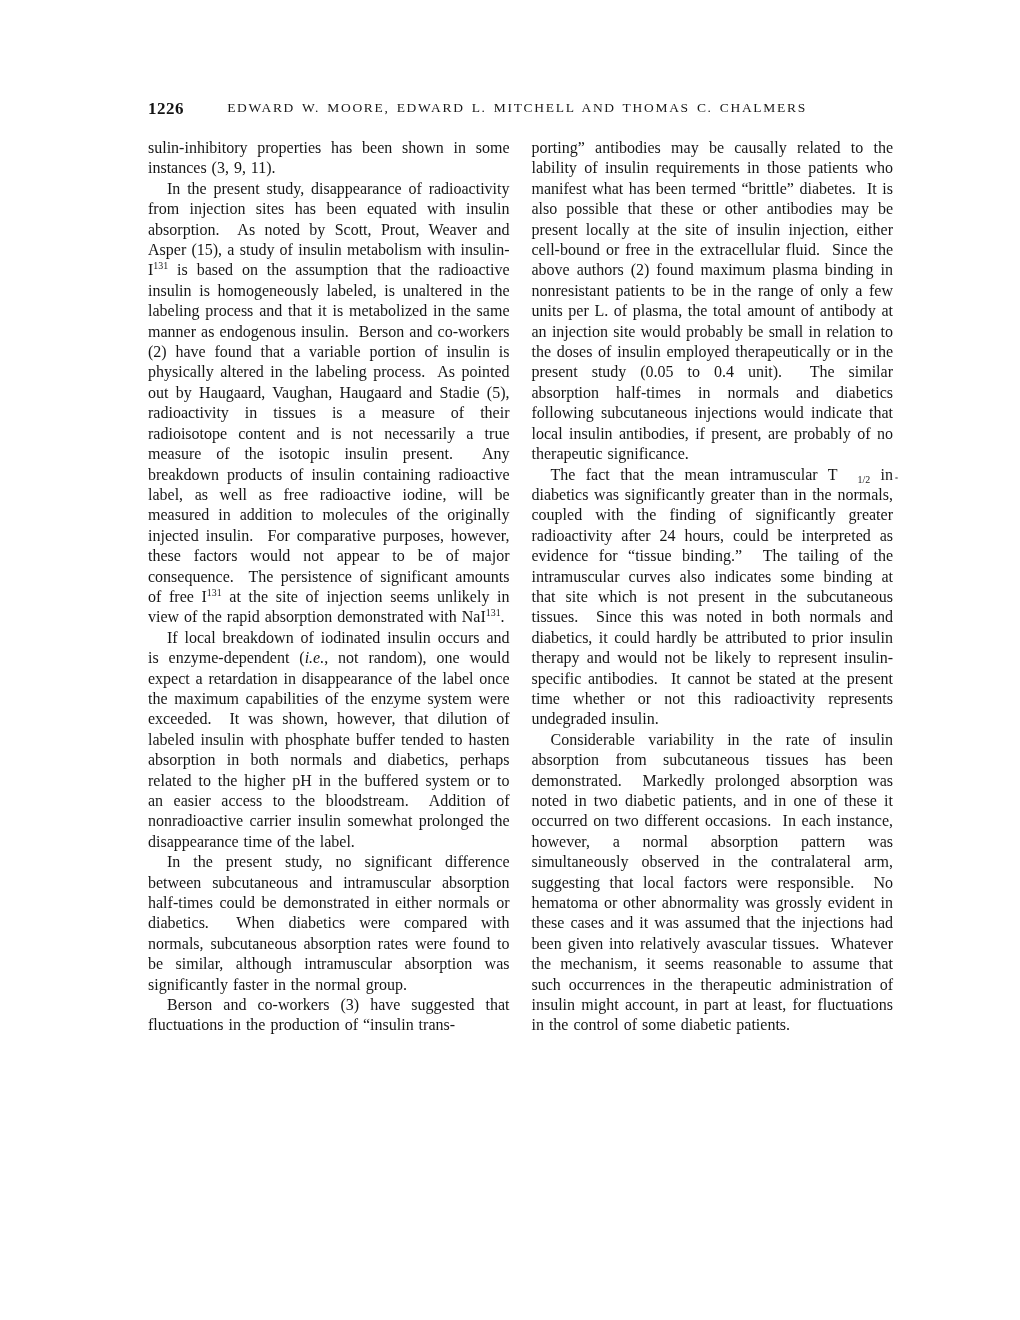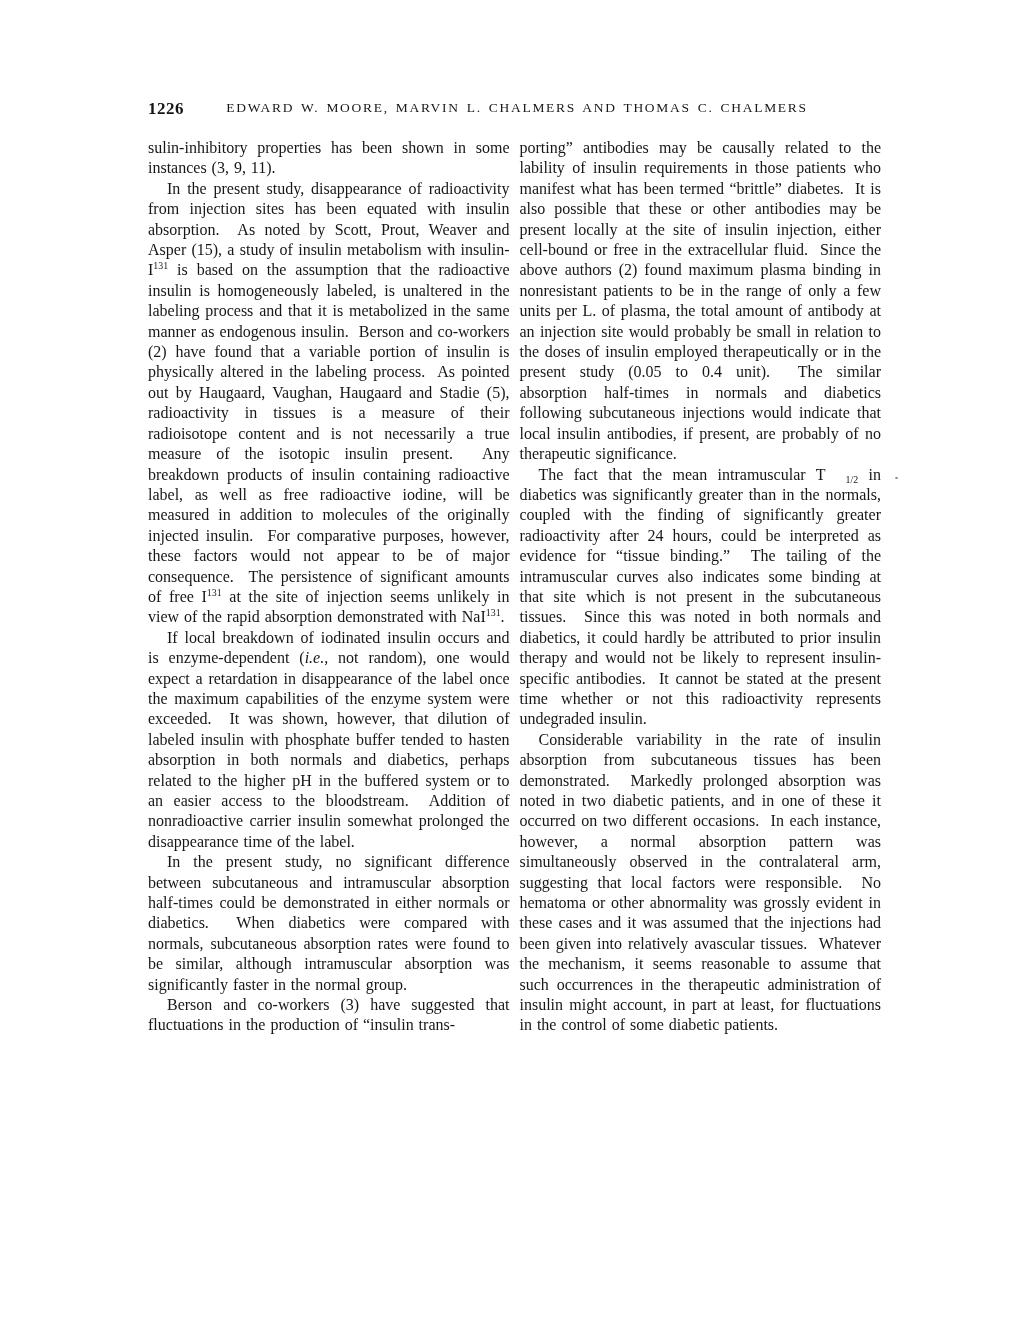--- a/index.html
+++ b/index.html
@@ -43,21 +43,21 @@
     word-spacing: 2px;
     white-space: nowrap;
     color: #181818;
   }
   .columns {
     position: absolute;
     top: 138px;
     left: 148px;
     width: 738px;
     display: flex;
-    gap: 10px;
+    gap: 22px;
   }
   .column {
     width: 361.5px;
     flex: 0 0 361.5px;
   }
   .para {
     margin: 0;
     font-size: 16px;
     line-height: 20.4px;
     text-align: justify;
@@ -90,21 +90,21 @@
     border-radius: 50%;
   }
 </style>
 </head>
 <body>
 
 <div class="page">
 
   <div class="page-header">
     <span class="page-number">1226</span>
-    <span class="running-head">EDWARD W. MOORE, MARVIN L. CHALMERS AND THOMAS C. CHALMERS</span>
+    <span class="running-head">EDWARD W. MOORE, EDWARD L. MITCHELL AND THOMAS C. CHALMERS</span>
   </div>
 
   <div class="columns">
     <div class="column">
         <p class="para">sulin-inhibitory properties has been shown in some instances (3, 9, 11).</p>
         <p class="para indent">In the present study, disappearance of radioactivity from injection sites has been equated with insulin absorption.&nbsp; As noted by Scott, Prout, Weaver and Asper (15), a study of insulin metabolism with insulin-I<sup>131</sup> is based on the assumption that the radioactive insulin is homogeneously labeled, is unaltered in the labeling process and that it is metabolized in the same manner as endogenous insulin.&nbsp; Berson and co-workers (2) have found that a variable portion of insulin is physically altered in the labeling process.&nbsp; As pointed out by Haugaard, Vaughan, Haugaard and Stadie (5), radioactivity in tissues is a measure of their radioisotope content and is not necessarily a true measure of the isotopic insulin present.&nbsp; Any breakdown products of insulin containing radioactive label, as well as free radioactive iodine, will be measured in addition to molecules of the originally injected insulin.&nbsp; For comparative purposes, however, these factors would not appear to be of major consequence.&nbsp; The persistence of significant amounts of free I<sup>131</sup> at the site of injection seems unlikely in view of the rapid absorption demonstrated with NaI<sup>131</sup>.</p>
         <p class="para indent">If local breakdown of iodinated insulin occurs and is enzyme-dependent (<i>i.e.</i>, not random), one would expect a retardation in disappearance of the label once the maximum capabilities of the enzyme system were exceeded.&nbsp; It was shown, however, that dilution of labeled insulin with phosphate buffer tended to hasten absorption in both normals and diabetics, perhaps related to the higher pH in the buffered system or to an easier access to the bloodstream.&nbsp; Addition of nonradioactive carrier insulin somewhat prolonged the disappearance time of the label.</p>
         <p class="para indent">In the present study, no significant difference between subcutaneous and intramuscular absorption half-times could be demonstrated in either normals or diabetics.&nbsp; When diabetics were compared with normals, subcutaneous absorption rates were found to be similar, although intramuscular absorption was significantly faster in the normal group.</p>
         <p class="para indent">Berson and co-workers (3) have suggested that fluctuations in the production of “insulin trans-</p>
       </div>

